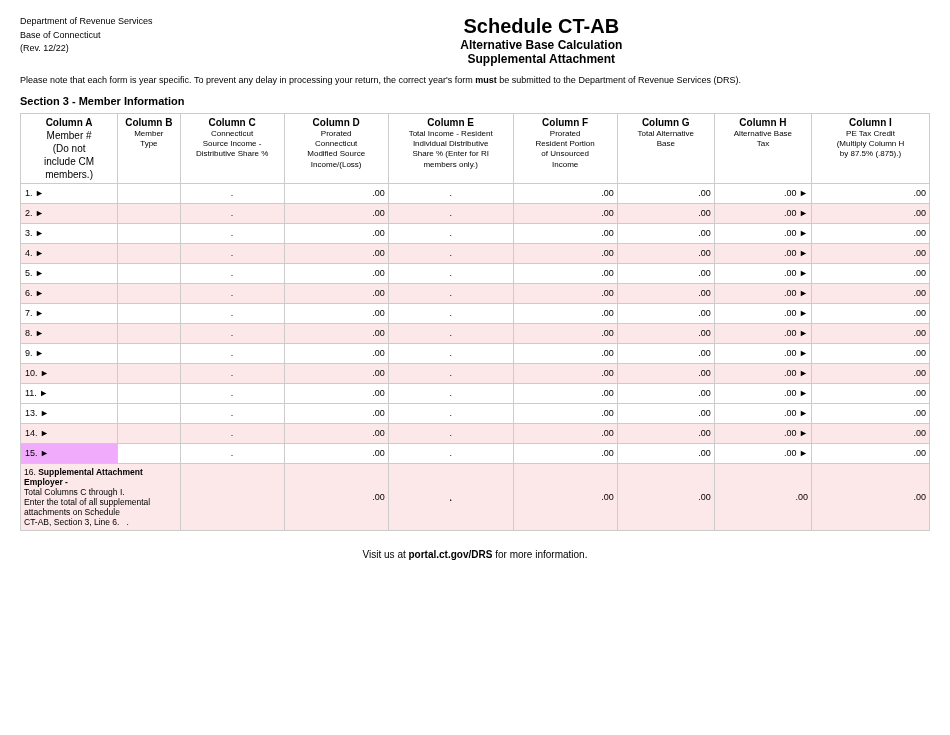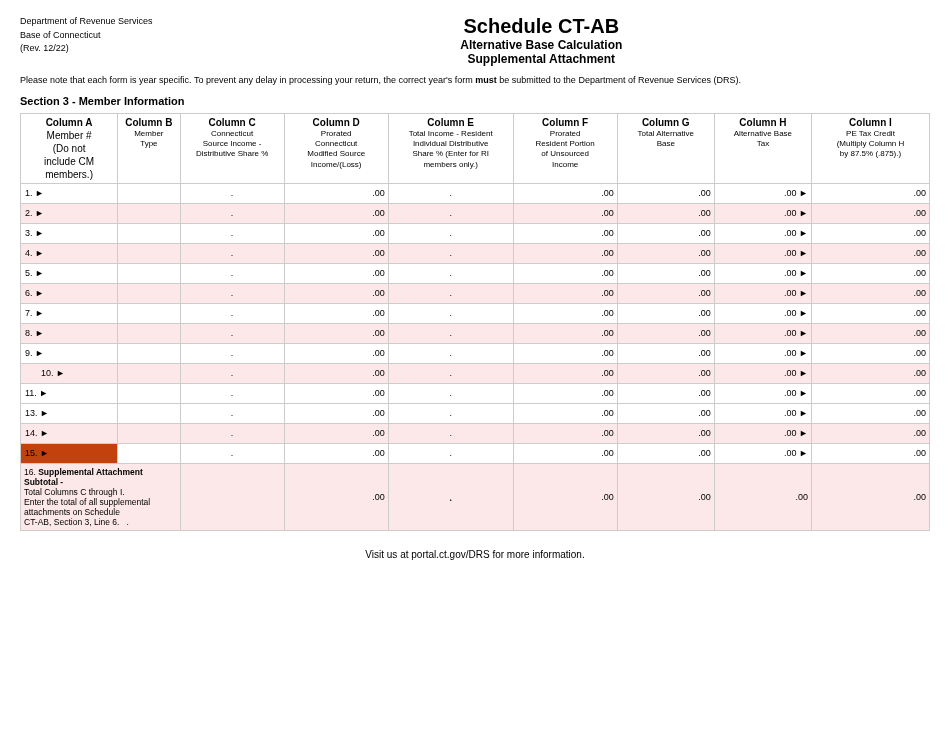--- a/index.html
+++ b/index.html
@@ -95,21 +95,21 @@
       height: 20px;
       font-size: 9px;
     }
     .dot-cell { font-size: 12px; }
     .footer-note {
       text-align: center;
       font-size: 10px;
       margin-top: 10px;
       padding: 8px;
     }
-    .footer-note a { color: #000; font-weight: normal; text-decoration: none; }
+    .footer-note a { color: #000; font-weight: bold; text-decoration: none; }
     .header-ein-area {
       display: flex;
       flex-direction: column;
       align-items: flex-end;
     }
     .dashes {
       font-size: 11px;
       color: #c00;
       letter-spacing: 2px;
       padding: 4px 0;
@@ -290,21 +290,21 @@
       <td style="background:#ffffff;"></td>
       <td style="background:#ffffff;" class="dot-cell">.</td>
       <td style="background:#ffffff;text-align:right;padding-right:3px;">.00</td>
       <td style="background:#ffffff;" class="dot-cell">.</td>
       <td style="background:#ffffff;text-align:right;padding-right:3px;">.00</td>
       <td style="background:#ffffff;text-align:right;padding-right:3px;">.00</td>
       <td style="background:#ffffff;text-align:right;padding-right:3px;">.00 ►</td>
       <td style="background:#ffffff;text-align:right;padding-right:3px;">.00</td>
     </tr>
       <tr class="data-row">
-      <td style="background:#fce8e8;text-align:left;padding-left:20px;">
+      <td style="background:#fce8e8;text-align:left;padding-left:4px;">
         10. ►
       </td>
       <td style="background:#fce8e8;"></td>
       <td style="background:#fce8e8;" class="dot-cell">.</td>
       <td style="background:#fce8e8;text-align:right;padding-right:3px;">.00</td>
       <td style="background:#fce8e8;" class="dot-cell">.</td>
       <td style="background:#fce8e8;text-align:right;padding-right:3px;">.00</td>
       <td style="background:#fce8e8;text-align:right;padding-right:3px;">.00</td>
       <td style="background:#fce8e8;text-align:right;padding-right:3px;">.00 ►</td>
       <td style="background:#fce8e8;text-align:right;padding-right:3px;">.00</td>
@@ -342,35 +342,35 @@
       <td style="background:#fce8e8;"></td>
       <td style="background:#fce8e8;" class="dot-cell">.</td>
       <td style="background:#fce8e8;text-align:right;padding-right:3px;">.00</td>
       <td style="background:#fce8e8;" class="dot-cell">.</td>
       <td style="background:#fce8e8;text-align:right;padding-right:3px;">.00</td>
       <td style="background:#fce8e8;text-align:right;padding-right:3px;">.00</td>
       <td style="background:#fce8e8;text-align:right;padding-right:3px;">.00 ►</td>
       <td style="background:#fce8e8;text-align:right;padding-right:3px;">.00</td>
     </tr>
       <tr class="data-row">
-      <td style="background:#c2410c;text-align:left;padding-left:4px;">
+      <td style="background:#f0abfc;text-align:left;padding-left:4px;">
         15. ►
       </td>
       <td style="background:#ffffff;"></td>
       <td style="background:#ffffff;" class="dot-cell">.</td>
       <td style="background:#ffffff;text-align:right;padding-right:3px;">.00</td>
       <td style="background:#ffffff;" class="dot-cell">.</td>
       <td style="background:#ffffff;text-align:right;padding-right:3px;">.00</td>
       <td style="background:#ffffff;text-align:right;padding-right:3px;">.00</td>
       <td style="background:#ffffff;text-align:right;padding-right:3px;">.00 ►</td>
       <td style="background:#ffffff;text-align:right;padding-right:3px;">.00</td>
     </tr>
       <tr style="background: rgb(252, 232, 232);">
     <td colspan="2" style="text-align:left;vertical-align:top;padding:3px;font-size:8.5px;background:#fce8e8;">
-      16. <strong>Supplemental Attachment Subtotal -</strong><br>
+      16. <strong>Supplemental Attachment Employer -</strong><br>
       Total Columns C through I.<br>
       Enter the total of all supplemental<br>
       attachments on Schedule<br>
       CT-AB, Section 3, Line 6. &nbsp;&nbsp;.
     </td>
     <td style="background:#fce8e8;"></td>
     <td style="text-align:right;padding-right:3px;background:#fce8e8;">.00</td>
     <td style="background:#fce8e8;" class="dot-cell">.</td>
     <td style="text-align:right;padding-right:3px;background:#fce8e8;">.00</td>
     <td style="text-align:right;padding-right:3px;background:#fce8e8;">.00</td>

